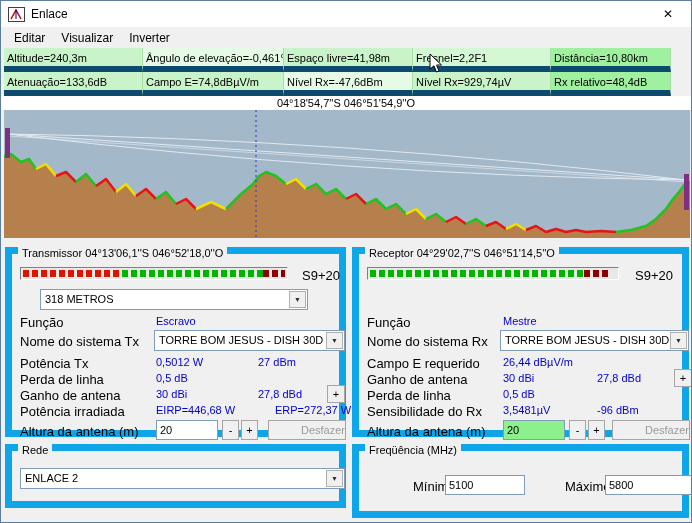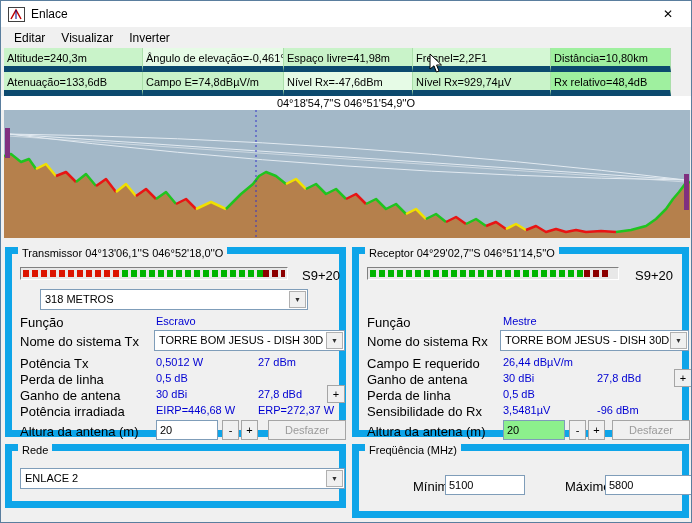--- a/index.html
+++ b/index.html
@@ -53,21 +53,21 @@
                  border:1px solid #b0b0b0; text-align:center; }
   .combo .arr { font-size:7px; line-height:16px; color:#303030; display:block; }
   
   .tb { position:absolute; border:1px solid #7f9db9; background:#fff; font-size:11px;
         font-family:inherit; padding:0 3px; outline:none; }
   .tb.changed { background:#8cf08c; }
   .btn { position:absolute; background:#f0f0f0; border:1px solid #a5a5a5; text-align:center;
          font-size:11px; font-family:inherit; }
   .btn.small { line-height:17px; }
   .btn.wide { line-height:18px; }
-  .btn.disabled { color:#9b9b9b; }
+  .btn.disabled { color:#9b9b9b;text-align:right; }
   .cursor-overlay { position:absolute; left:428px; top:52px; z-index:60; pointer-events:none; }
 </style>
 </head>
 <body>
 
 <div class="window">
 
   <div class="titlebar">
     <svg class="app-icon" viewBox="0 0 17 15">
       <rect x="0.5" y="0.5" width="16" height="14" fill="#ffffff" stroke="#404040"></rect>
@@ -178,21 +178,21 @@
     <span class="lbl" style="left:8px; top:118px;">Perda de linha</span>
     <span class="val" style="left:144px; top:118px;">0,5 dB</span>
 
     <span class="lbl" style="left:8px; top:134px;">Ganho de antena</span>
     <span class="val" style="left:144px; top:134px;">30 dBi</span>
     <span class="val" style="left:246px; top:134px;">27,8 dBd</span>
     <button class="btn small" style="left:315px; top:131px; width:18px; height:18px;">+</button>
 
     <span class="lbl" style="left:8px; top:150px;">Potência irradiada</span>
     <span class="val" style="left:144px; top:150px;">EIRP=446,68 W</span>
-    <span class="val" style="left:246px; top:150px;text-align:center;">ERP=272,37 W</span>
+    <span class="val" style="left:263px; top:150px;text-align:center;">ERP=272,37 W</span>
 
     <span class="lbl" style="left:8px; top:170px;">Altura da antena (m)</span>
     <input class="tb" style="left: 144px; top: 166px; width: 62px; height: 20px;" value="20">
     <button class="btn small" style="left:210px; top:166px; width:17px; height:20px;">-</button>
     <button class="btn small" style="left:229px; top:166px; width:17px; height:20px;">+</button>
     <button class="btn wide disabled" style="left:256px; top:166px; width:78px; height:20px;">Desfazer</button>
   </div>
 
   <div class="group" style="left:351px; top:246px; width:337px; height:190px;">
     <span class="legend">Receptor 04°29'02,7''S 046°51'14,5''O</span>

